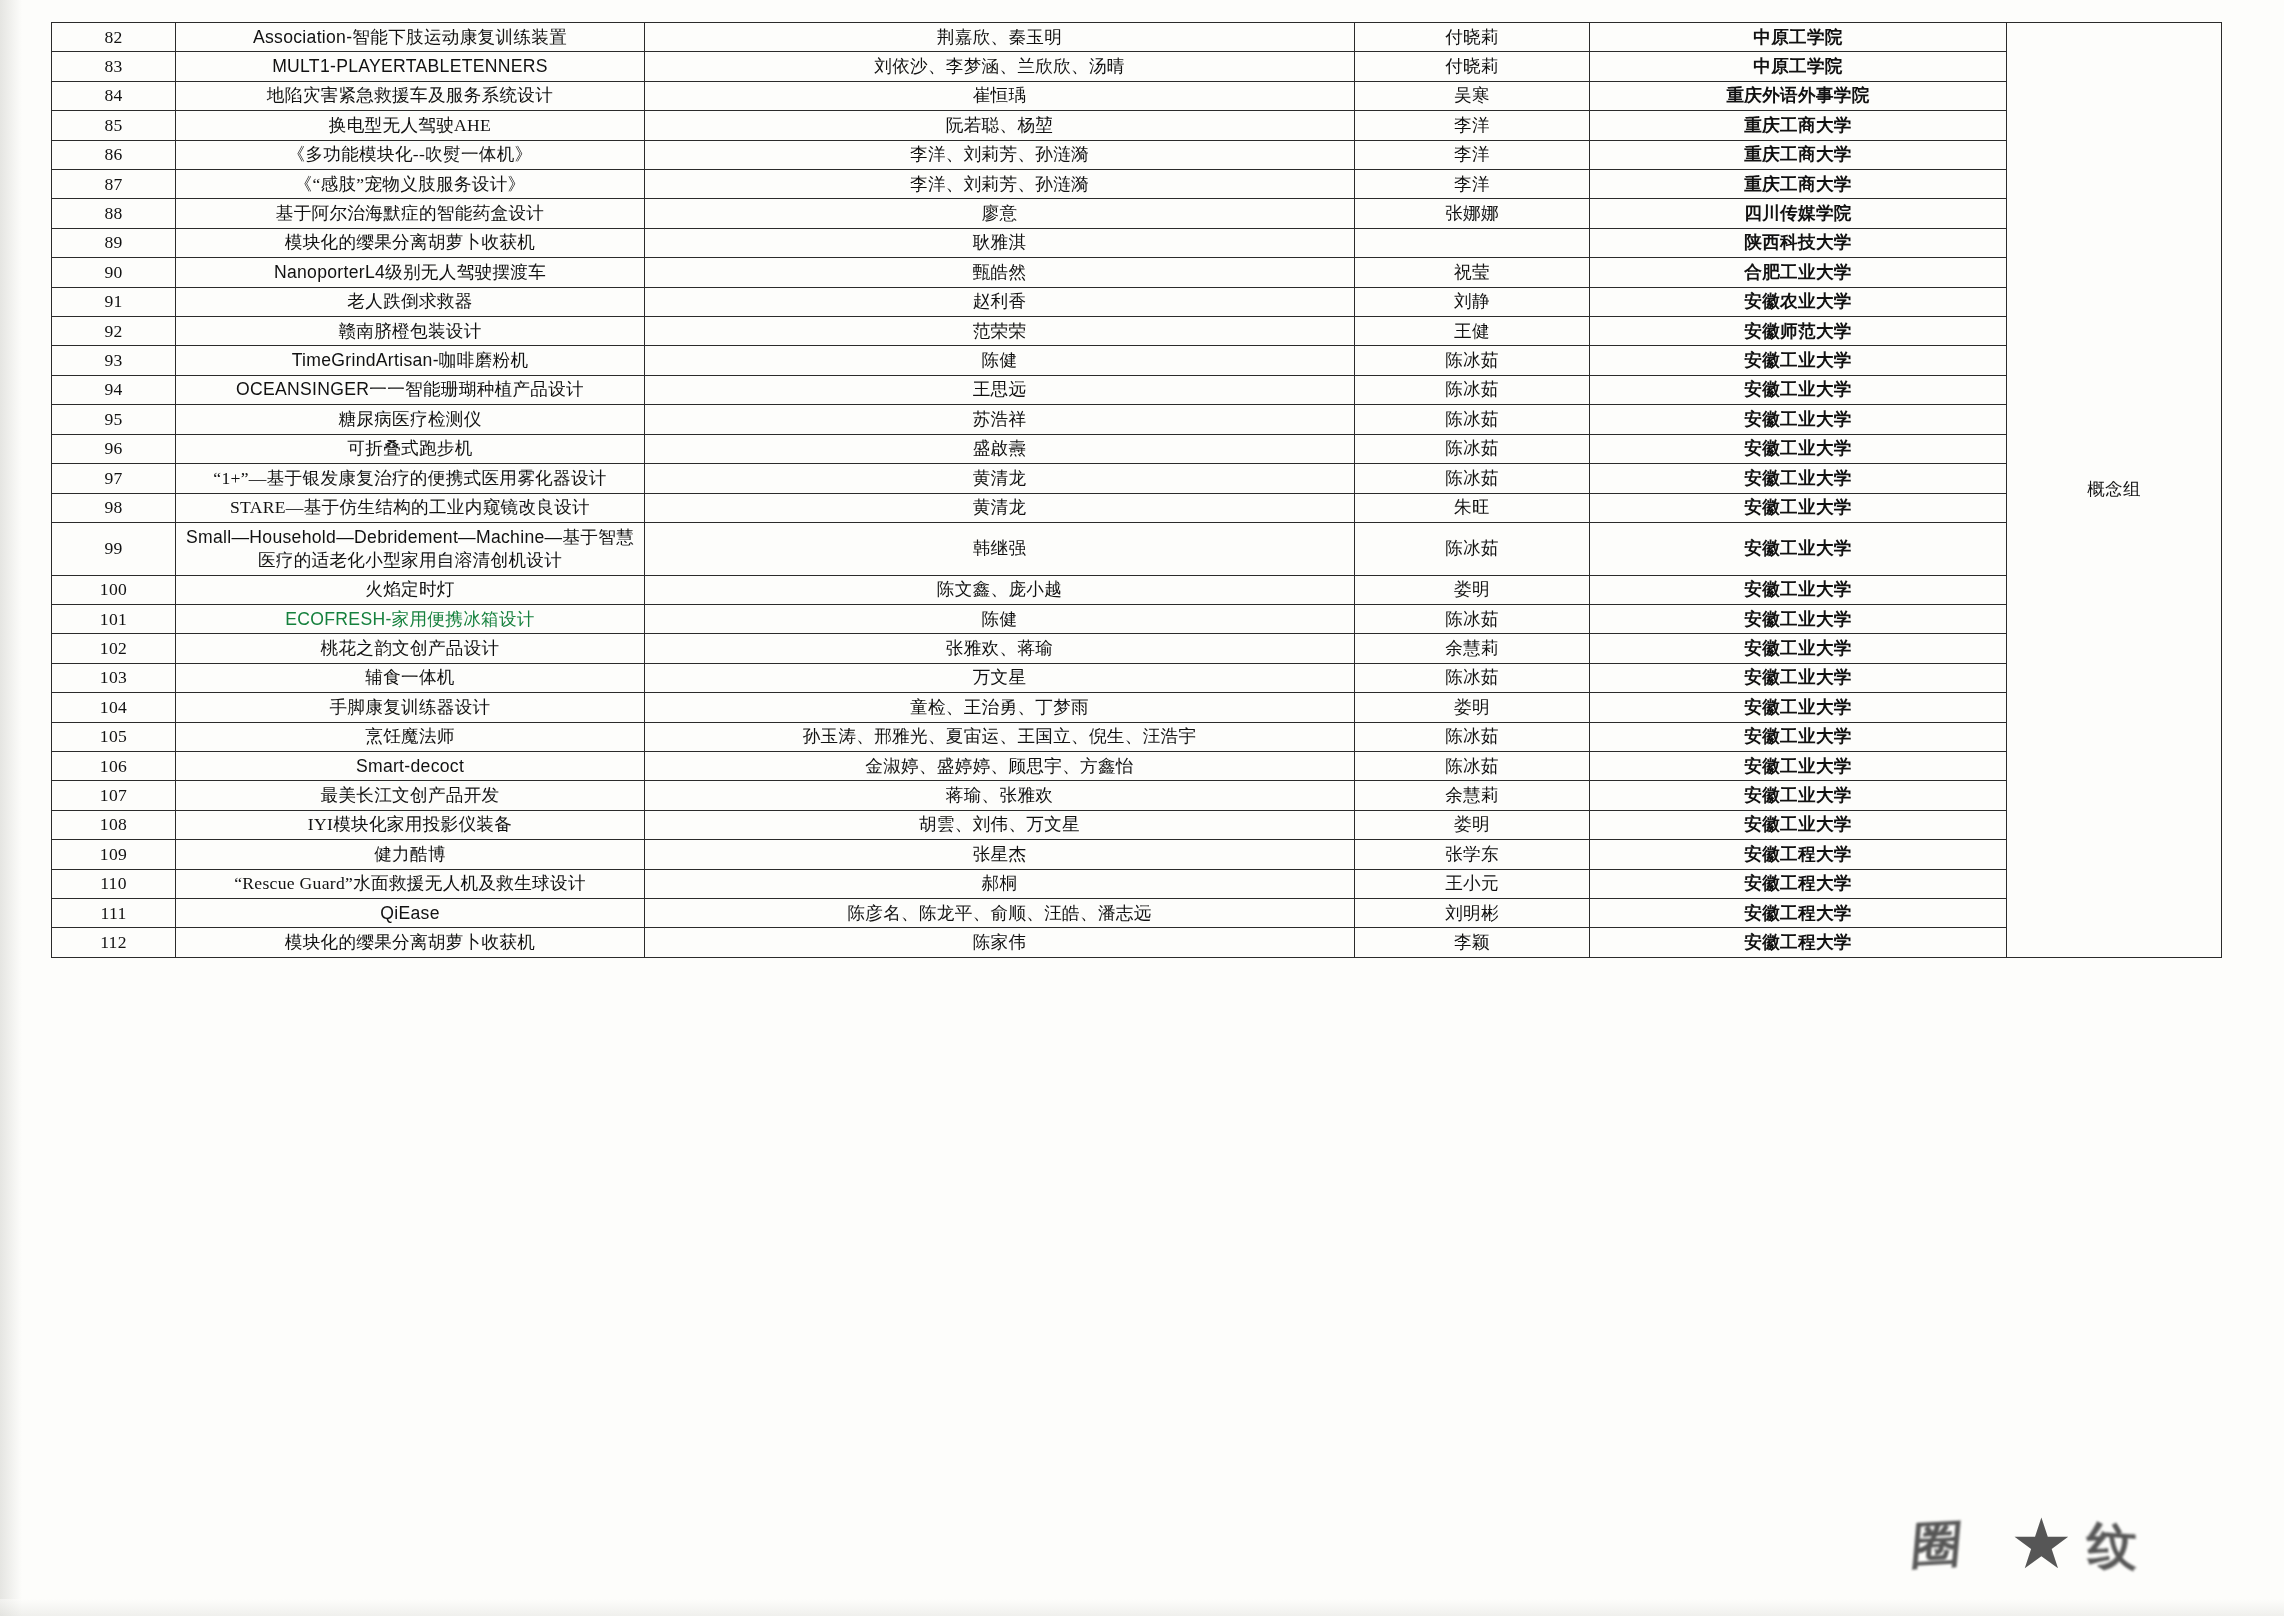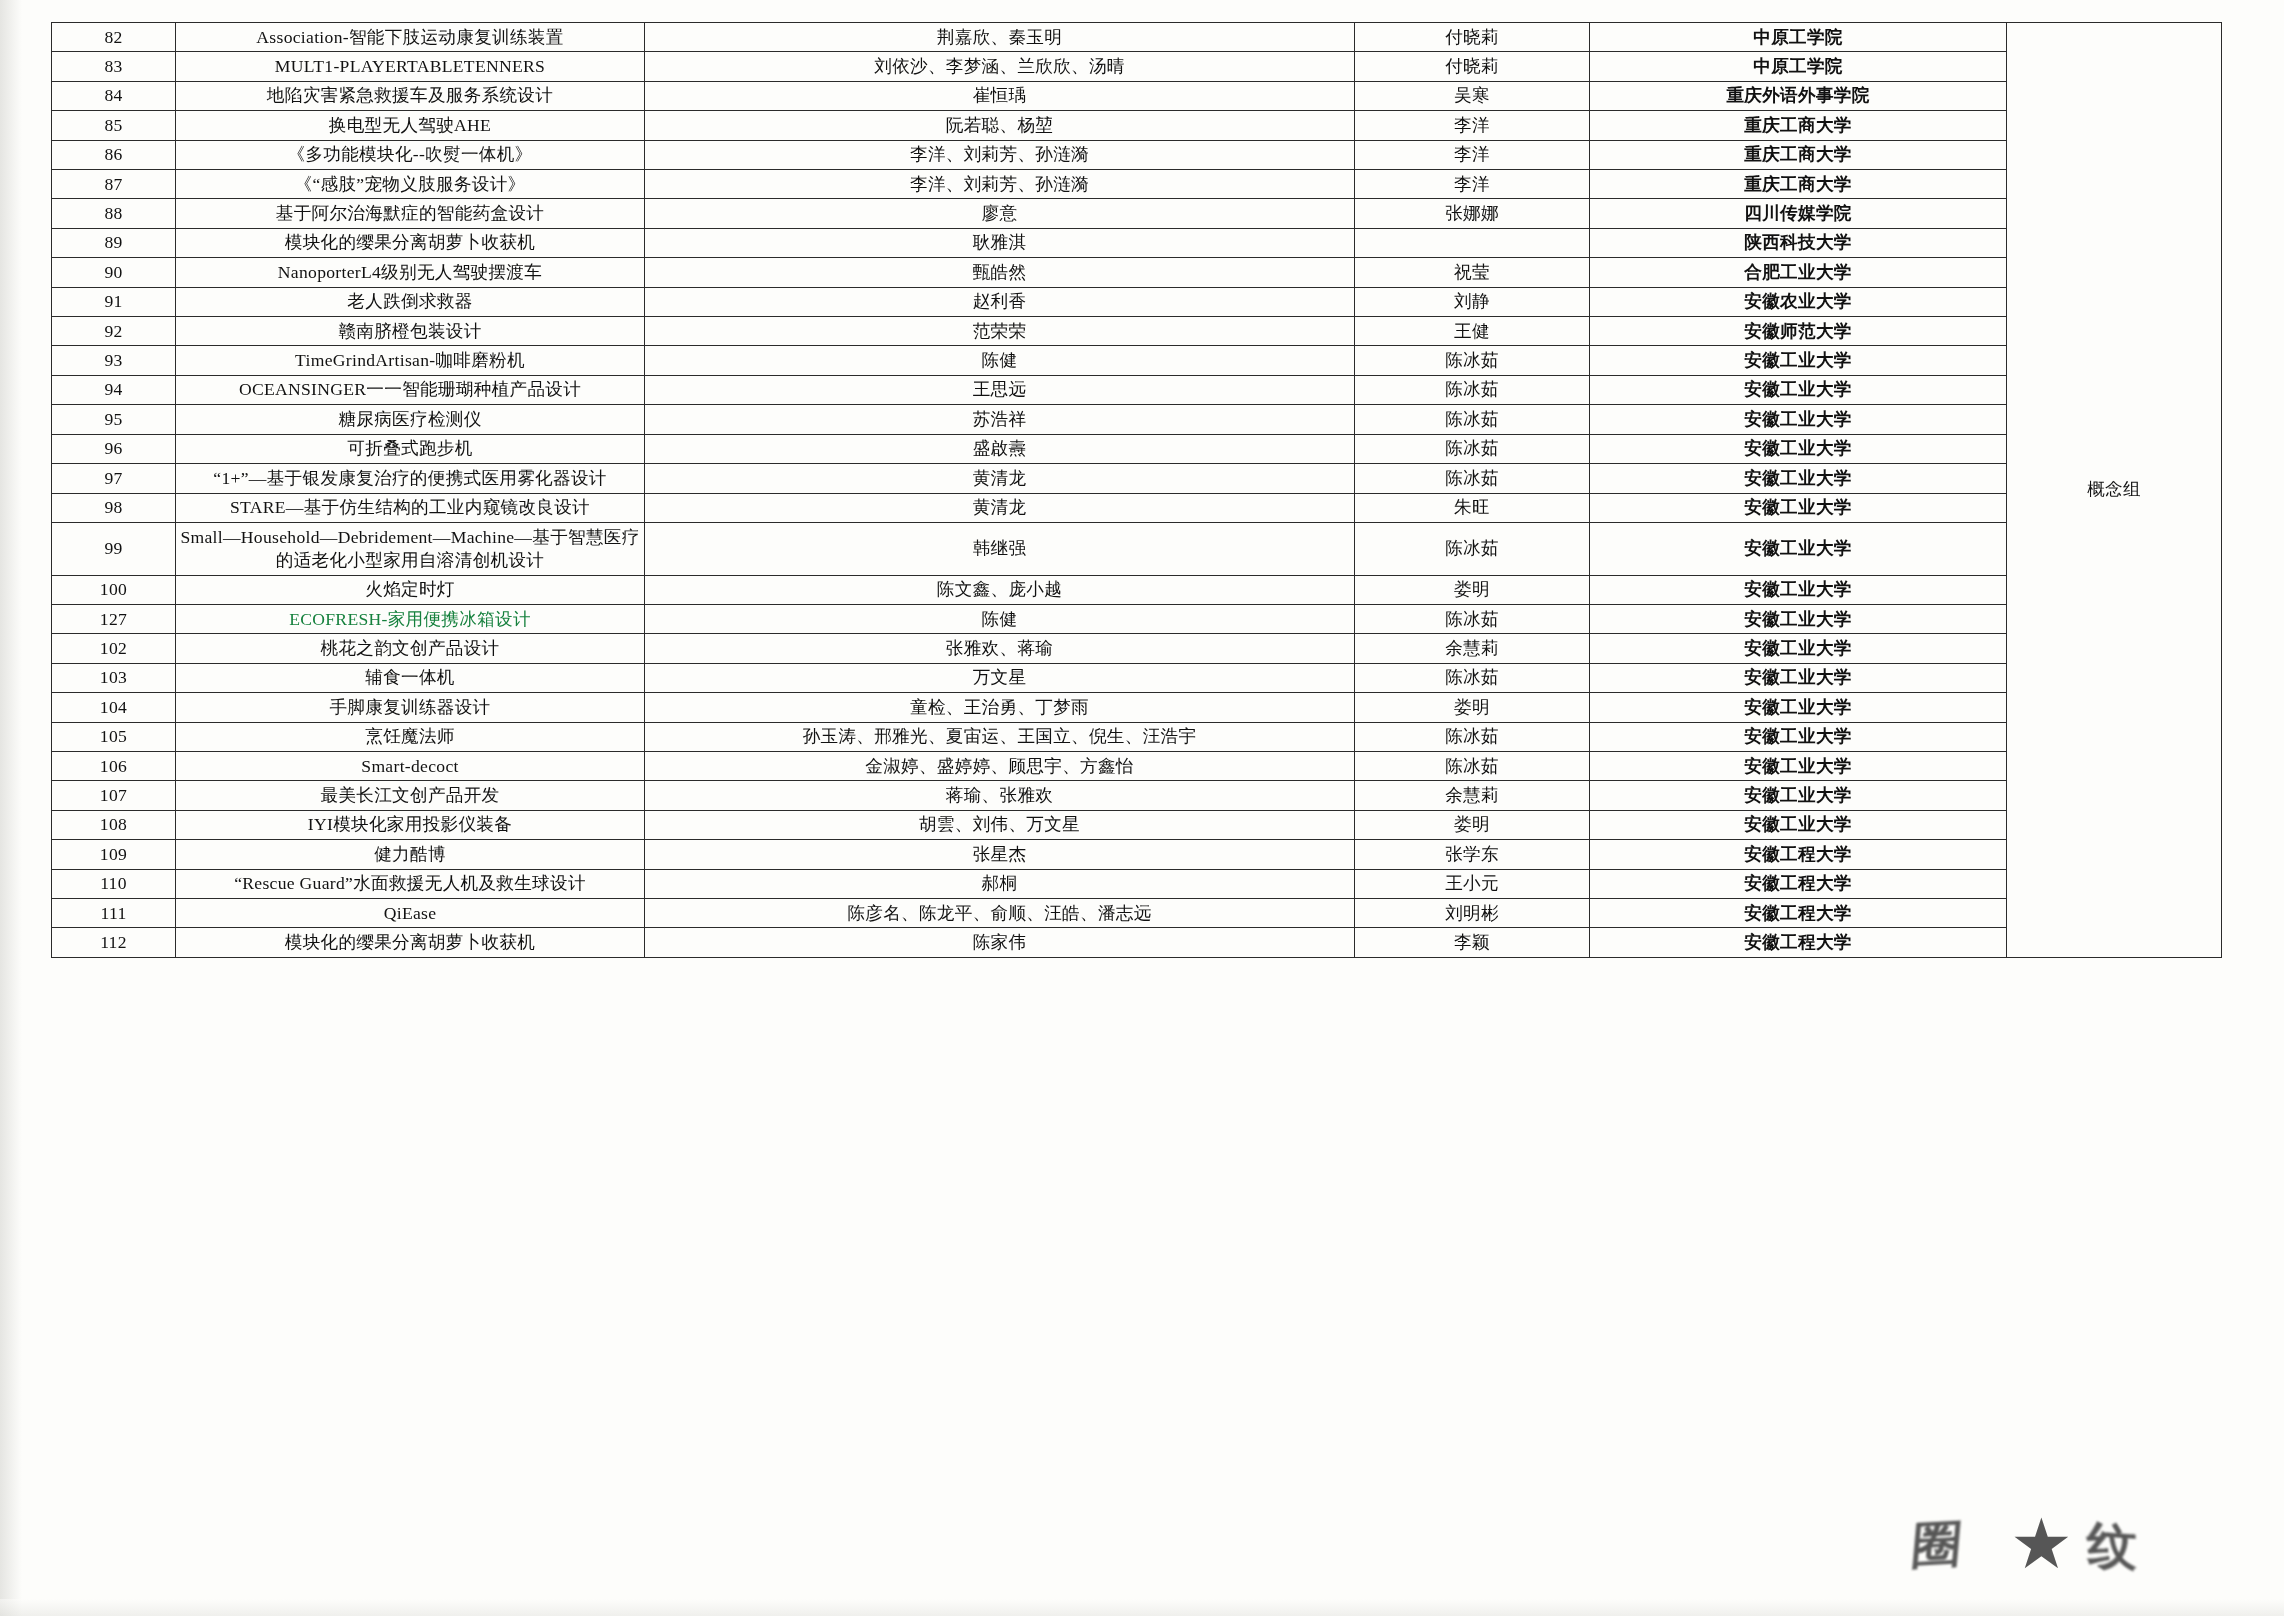--- a/index.html
+++ b/index.html
@@ -81,21 +81,21 @@
     font-size: 18px;
     font-weight: bold;
   }
   td.group {
     font-size: 19px;
     letter-spacing: 2.6px;
     vertical-align: middle;
     margin-left: 17px;
   }
   .latin {
-    font-family: Liberation Serif, serif;
+    font-family: Liberation Sans, sans-serif;
     letter-spacing: 0.8px;
   }
   .faded {
     color: #15803d;
   }
 
   
   .stamp {
     position: absolute;
     right: 98px;
@@ -276,21 +276,21 @@
           <td class="org">安徽工业大学</td>
         </tr>
         <tr>
           <td class="no">100</td>
           <td class="title">火焰定时灯</td>
           <td class="authors">陈文鑫、庞小越</td>
           <td class="advisor">娄明</td>
           <td class="org">安徽工业大学</td>
         </tr>
         <tr>
-          <td class="no">127</td>
+          <td class="no">101</td>
           <td class="title latin faded">ECOFRESH-家用便携冰箱设计</td>
           <td class="authors">陈健</td>
           <td class="advisor">陈冰茹</td>
           <td class="org">安徽工业大学</td>
         </tr>
         <tr>
           <td class="no">102</td>
           <td class="title">桃花之韵文创产品设计</td>
           <td class="authors">张雅欢、蒋瑜</td>
           <td class="advisor">余慧莉</td>

